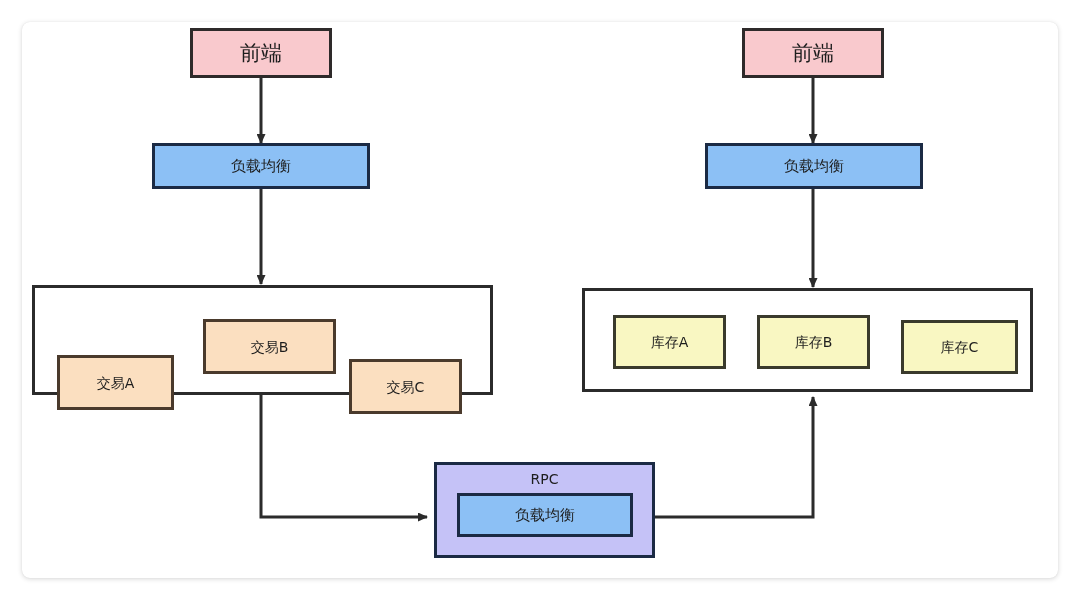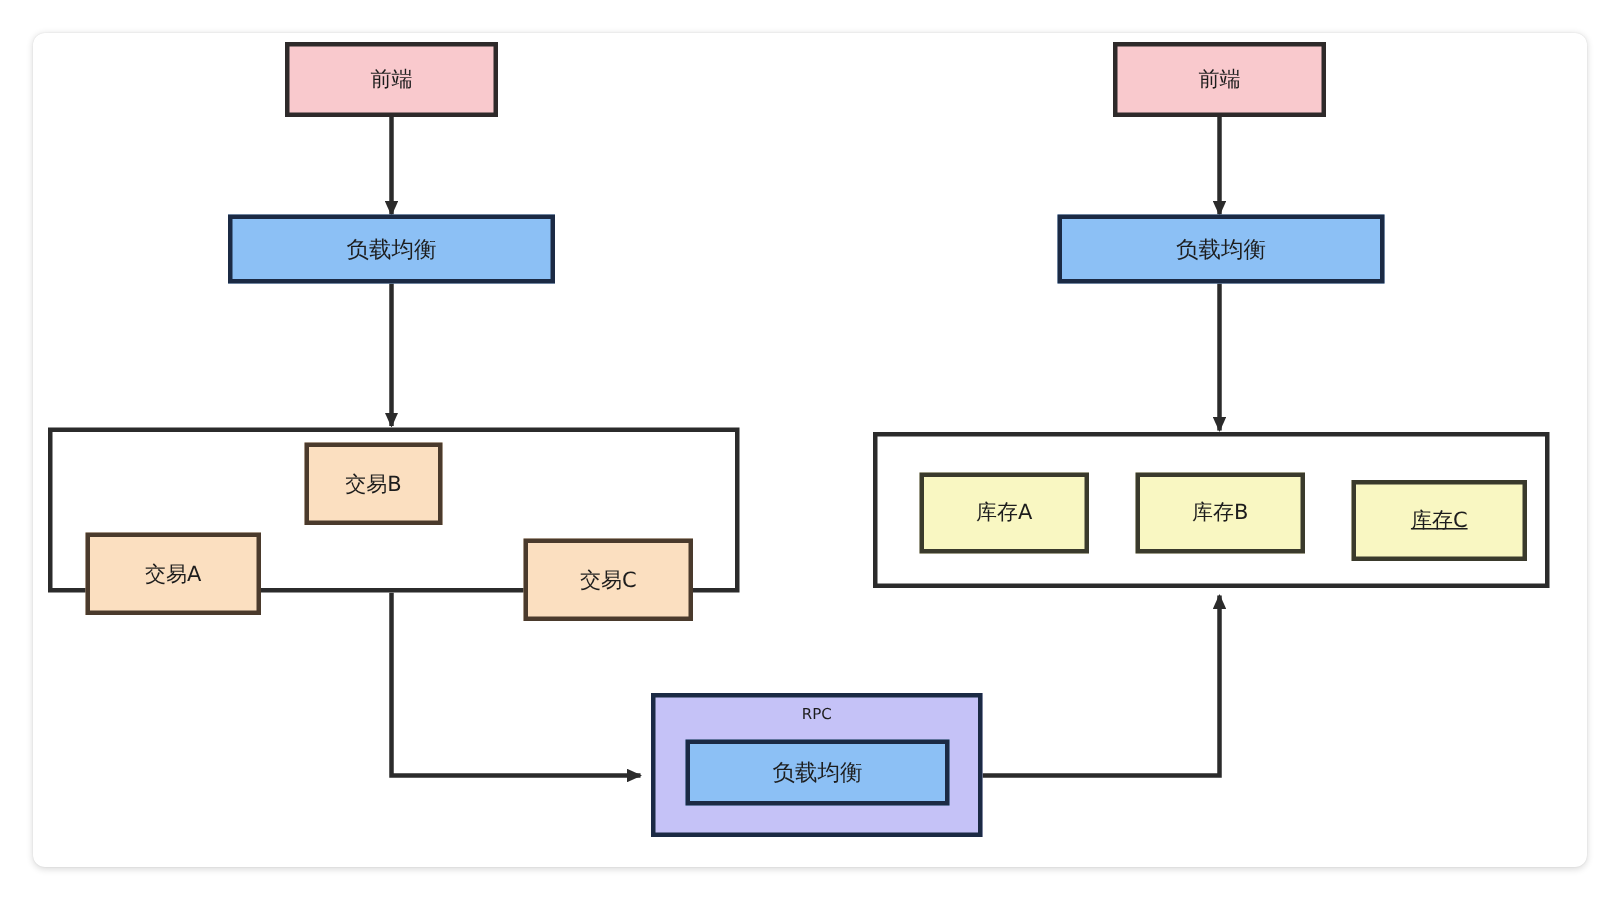--- a/index.html
+++ b/index.html
@@ -38,21 +38,21 @@
     align-items: center;
     justify-content: center;
     color: #1d1d1d;
     line-height: 1;
     z-index: 3;
   }
   
   .n-frontend {
     background: #f9c9cd;
     border: 3px solid #2e2a2a;
-    font-size: 14px;
+    font-size: 21px;
   }
   
   .n-lb {
     background: #8cc0f5;
     border: 3px solid #1b2a44;
     font-size: 15px;
   }
   
   .n-group {
     background: #ffffff;
@@ -77,21 +77,21 @@
     border: 3px solid #1b2a44;
     display: block;
     z-index: 3;
   }
   .rpc-title {
     position: absolute;
     left: 0;
     right: 0;
     top: 7px;
     text-align: center;
-    font-size: 10px;
+    font-size: 14px;
     color: #1d1d1d;
   }
   .n-rpc-inner {
     background: #8cc0f5;
     border: 3px solid #1b2a44;
     font-size: 15px;
   }
   svg.edges {
     position: absolute;
     left: 0;
@@ -136,21 +136,21 @@
   <div class="node n-lb" style="left:152px; top:143px; width:218px; height:46px;">
     <span>负载均衡</span>
   </div>
 
   <div class="node n-group" style="left:32px; top:285px; width:461px; height:110px;"></div>
 
   <div class="node n-trade" style="left:57px; top:312px; width:117px; height:55px;margin-top:43px;">
     <span>交易A</span>
   </div>
 
-  <div class="node n-trade" style="left:203px; top:295px; width:92px; height:55px;">
+  <div class="node n-trade" style="left:203px; top:319px; width:133px; height:55px;">
     <span>交易B</span>
   </div>
 
   <div class="node n-trade" style="left:349px; top:319px; width:113px; height:55px;margin-top:40px;">
     <span>交易C</span>
   </div>
 
   <div class="node n-frontend" style="left:742px; top:28px; width:142px; height:50px;">
     <span>前端</span>
   </div>
@@ -162,21 +162,21 @@
   <div class="node n-group" style="left:582px; top:288px; width:451px; height:104px;"></div>
 
   <div class="node n-stock" style="left:613px; top:315px; width:113px; height:54px;">
     <span>库存A</span>
   </div>
 
   <div class="node n-stock" style="left:757px; top:315px; width:113px; height:54px;">
     <span>库存B</span>
   </div>
 
-  <div class="node n-stock" style="left:901px; top:320px; width:117px; height:54px;text-decoration:underline;">
+  <div class="node n-stock" style="left:901px; top:320px; width:117px; height:54px;">
     <span>库存C</span>
   </div>
 
   <div class="node n-rpc" style="left:434px; top:462px; width:221px; height:96px;">
     <div class="rpc-title">RPC</div>
     <div class="node n-rpc-inner" style="left:20px; top:28px; width:176px; height:44px;">
       <span>负载均衡</span>
     </div>
   </div>
 

